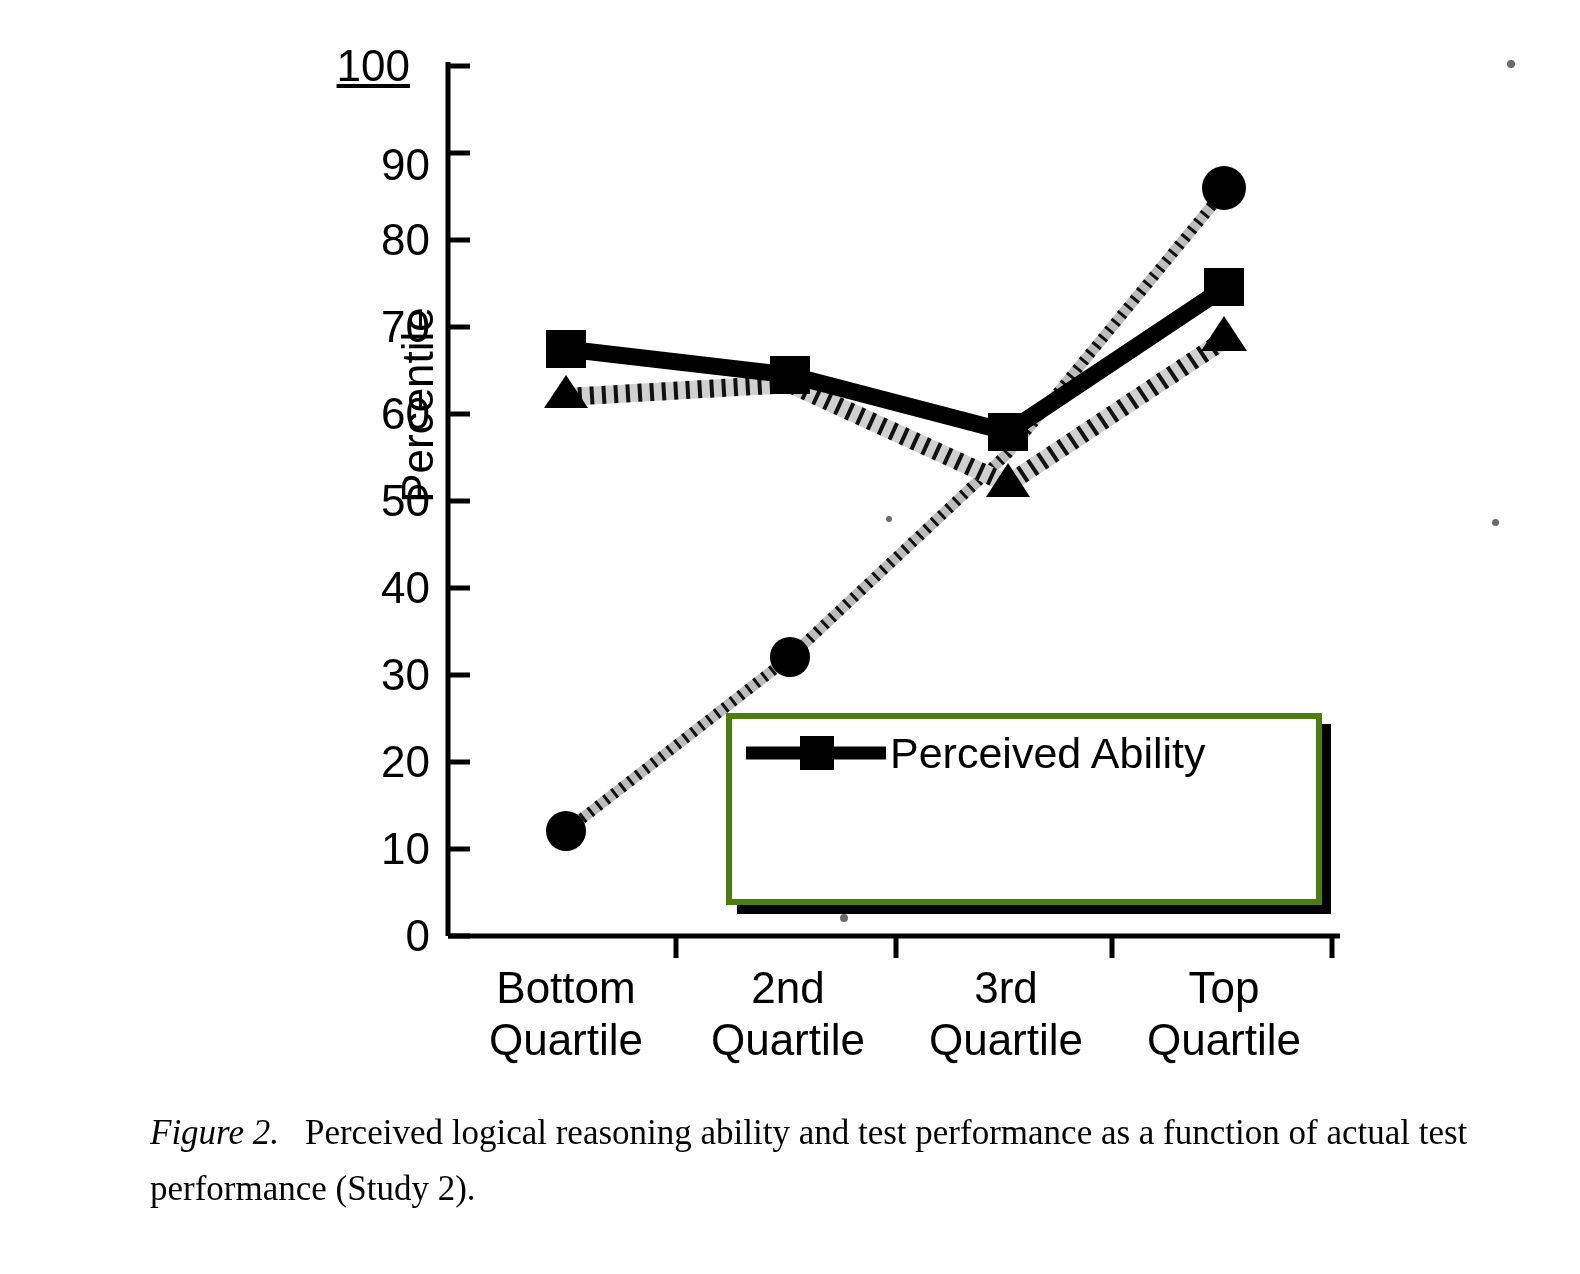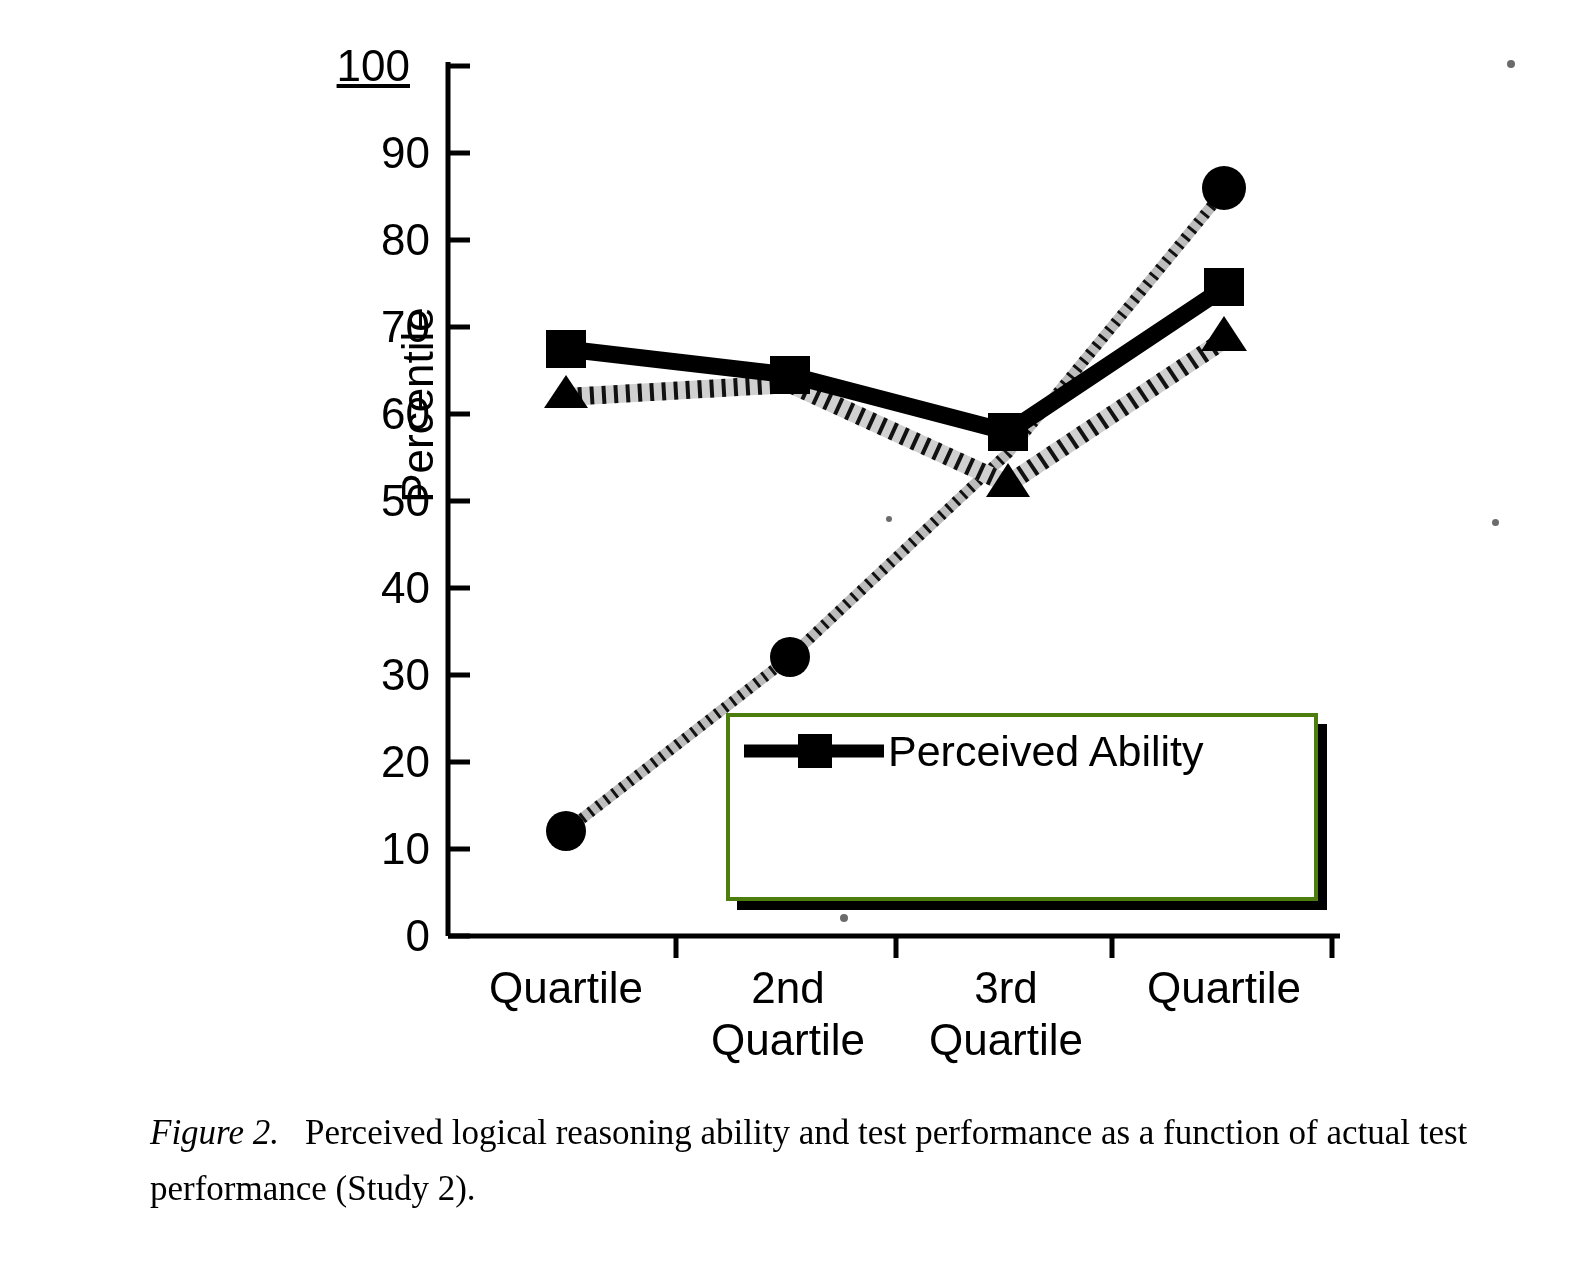--- a/index.html
+++ b/index.html
@@ -57,21 +57,21 @@
     text-align: center;
     font-size: 44px;
     line-height: 52px;
   }
   .legend-box {
     position: absolute;
     left: 726px;
     top: 713px;
     width: 584px;
     height: 180px;
-    border: 4px solid #4d7c0f;
+    border: 6px solid #4d7c0f;
     background: #fff;
     box-shadow: 10px 10px 0 -1px #000;
   }
   .legend-row {
     position: absolute;
     left: 0;
     width: 100%;
     height: 56px;
   }
   .legend-label {
@@ -170,43 +170,45 @@
         <rect x="546" y="330" width="40" height="38" fill="#000"></rect>
         <rect x="770" y="356" width="40" height="38" fill="#000"></rect>
         <rect x="988" y="413" width="40" height="38" fill="#000"></rect>
         <rect x="1204" y="268" width="40" height="38" fill="#000"></rect>
       </g>
     </svg>
 
     <div class="ylabel">Percentile</div>
 
     <div class="ytick" style="left:300px; top:44px;text-decoration:underline;">100</div>
-    <div class="ytick" style="left:320px; top:131px;">90</div>
+    <div class="ytick" style="left:320px; top:143px;">90</div>
     <div class="ytick" style="left:320px; top:218px;">80</div>
     <div class="ytick" style="left:320px; top:305px;">70</div>
     <div class="ytick" style="left:320px; top:392px;">60</div>
     <div class="ytick" style="left:320px; top:479px;">50</div>
     <div class="ytick" style="left:320px; top:566px;">40</div>
     <div class="ytick" style="left:320px; top:653px;">30</div>
     <div class="ytick" style="left:320px; top:740px;">20</div>
     <div class="ytick" style="left:320px; top:827px;">10</div>
     <div class="ytick" style="left:320px; top:914px;">0</div>
 
     <div class="xtick" style="left:446px; top:962px;">
+      <div>Bottom</div>
       <div>Quartile</div>
     </div>
     <div class="xtick" style="left:668px; top:962px;">
       <div>2nd</div>
       <div>Quartile</div>
     </div>
     <div class="xtick" style="left:886px; top:962px;">
       <div>3rd</div>
       <div>Quartile</div>
     </div>
     <div class="xtick" style="left:1104px; top:962px;">
+      <div>Top</div>
       <div>Quartile</div>
     </div>
 
     <div class="legend-box">
 
       <div class="legend-row" style="top:8px;">
         <svg class="legend-sym" viewBox="0 0 144 52">
           <line x1="2" y1="26" x2="142" y2="26" stroke="#000" stroke-width="13"></line>
           <rect x="56" y="9" width="34" height="34" fill="#000"></rect>
         </svg>

